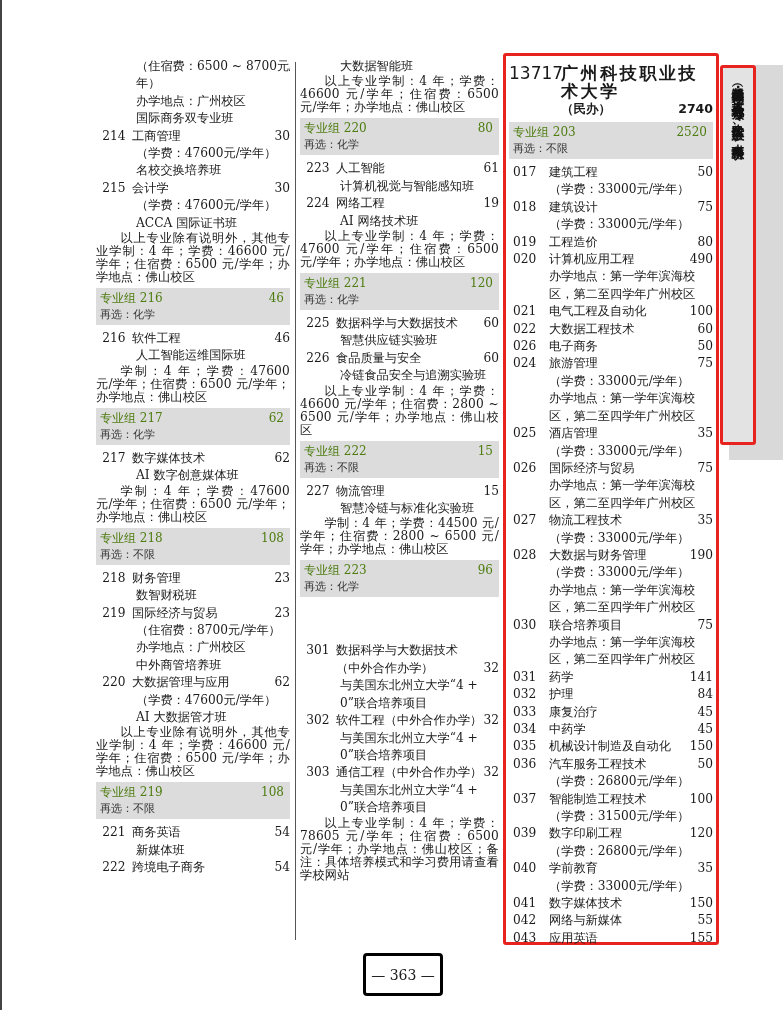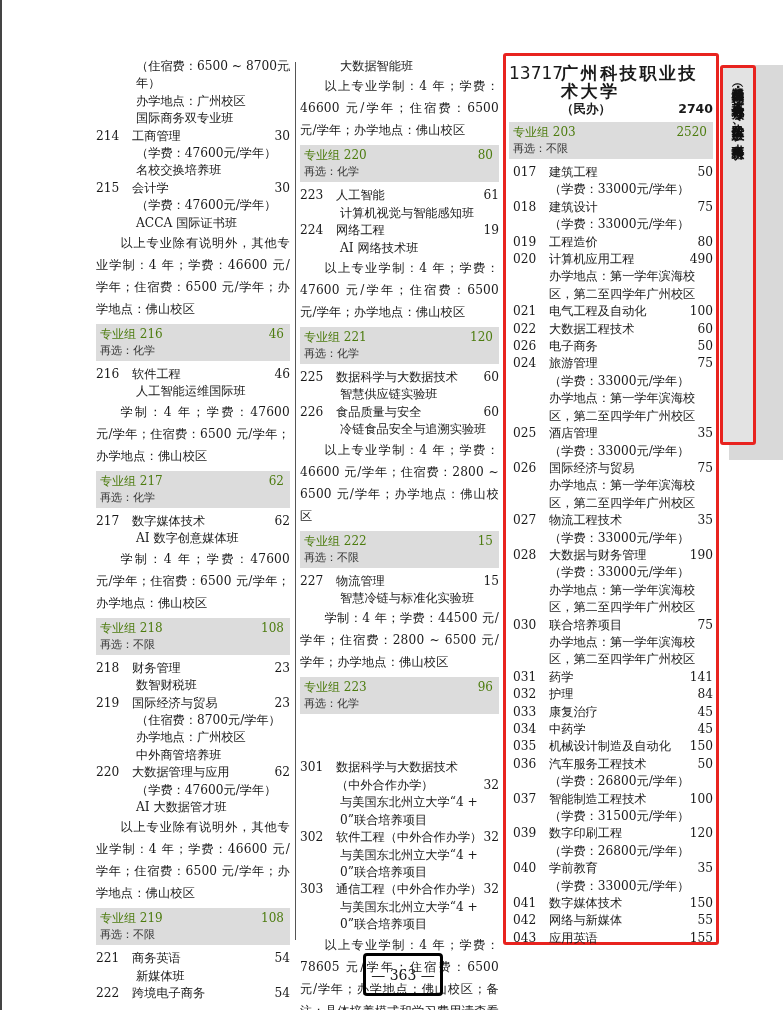--- a/index.html
+++ b/index.html
@@ -7,25 +7,25 @@
   body { position: relative; font-family: "DejaVu Serif", "Liberation Serif", serif; color: #1a1a1a; font-size: 12.2px; }
   .left-edge { position: absolute; left: 0; top: 0; width: 2px; height: 1010px; background: #444; }
   .col { position: absolute; top: 58px; }
   .col1 { left: 96px; width: 194px; }
   .col2 { left: 300px; width: 199px; }
   .col3 { left: 509px; width: 204px; top: 64px; }
   .divider { position: absolute; top: 62px; width: 1px; background: #555; }
   .div1 { left: 295px; height: 878px; }
   .line { line-height: 17.4px; white-space: nowrap; overflow: hidden; }
   .row { display: flex; line-height: 17.4px; white-space: nowrap; }
-  .code { width: 36px; flex: none; }
+  .code { width: 36px; text-align: center; flex: none; }
   .name { flex: 1; overflow: hidden; }
   .count { flex: none; text-align: right; min-width: 20px; }
   .sub { padding-left: 40px; line-height: 17.4px; white-space: nowrap; }
-  .note { line-height: 22px; text-align: justify; letter-spacing: 0.2px; }
+  .note { line-height: 13px; text-align: justify; letter-spacing: 0.2px; }
   .note.indent { text-indent: 2em; }
   .group { background: #dcdcdc; margin: 4px 0 5px 0; padding: 2px 6px 3px 4px; }
   .group .g-title { display: flex; justify-content: space-between; font-size: 12px; line-height: 17px; color: #4d7c0f; }
   .group .g-sel { font-size: 11px; line-height: 15px; color: #333; }
   .school-box { position: absolute; left: 503px; top: 53px; width: 216px; height: 892px; border: 3px solid #e8231f; border-radius: 3px; }
   .school-head { display: flex; font-family: "DejaVu Sans", "Liberation Sans", sans-serif; font-weight: bold; font-size: 17px; line-height: 18px; }
   .school-code { width: 52px; font-weight: normal; }
   .school-name { flex: 1; letter-spacing: 2.6px; }
   .school-sub { display: flex; justify-content: space-between; padding-left: 52px; font-family: "DejaVu Sans", "Liberation Sans", sans-serif; font-weight: bold; font-size: 12.5px; line-height: 18px; gap: 45px; }
   .side-tab { position: absolute; left: 729px; top: 65px; width: 54px; height: 395px; background: #d9d9d9; }

